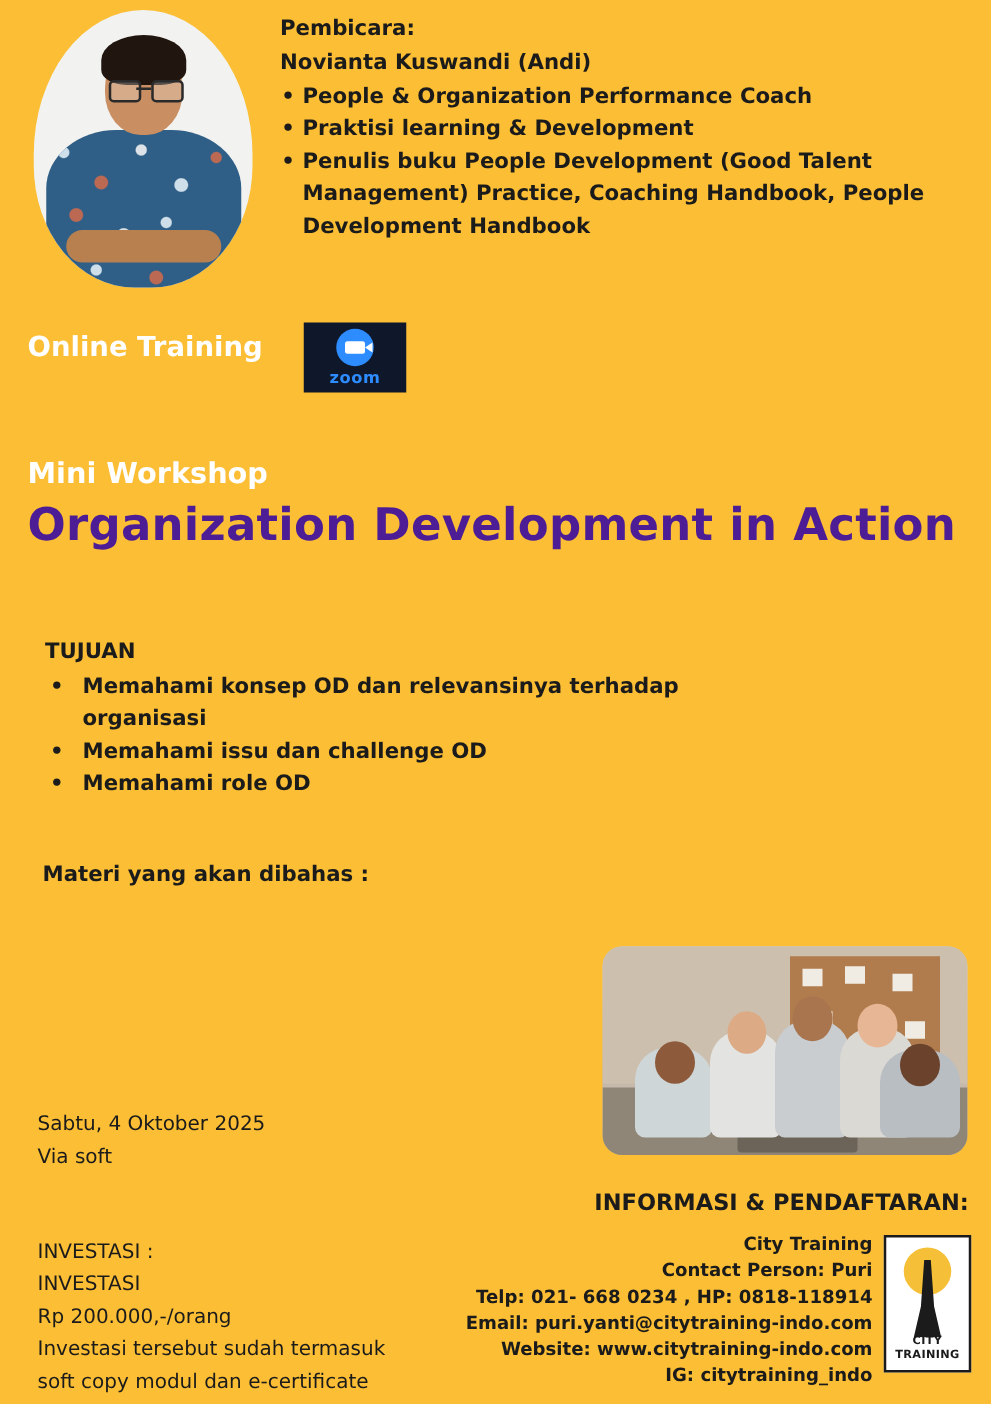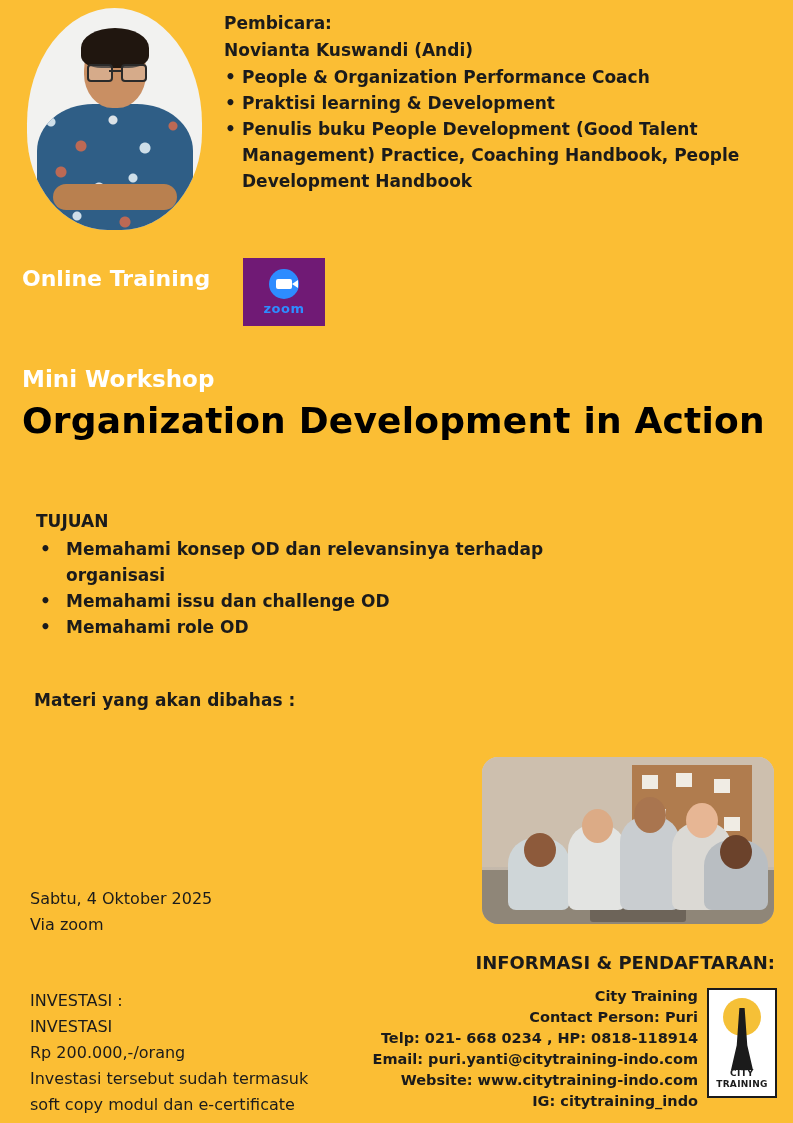--- a/index.html
+++ b/index.html
@@ -157,22 +157,22 @@
     top: 266px;
     font-size: 22px;
     font-weight: 700;
     color: #ffffff;
   }
   .zoom-badge {
     position: absolute;
     left: 243px;
     top: 258px;
     width: 82px;
-    height: 68px;
-    background: #701a75;
+    height: 56px;
+    background: #0f172a;
     display: flex;
     flex-direction: column;
     align-items: center;
     justify-content: center;
   }
   .zoom-circle {
     width: 30px;
     height: 30px;
     border-radius: 50%;
     background: #2D8CFF;
@@ -212,21 +212,21 @@
     font-size: 23px;
     font-weight: 700;
     color: #ffffff;
   }
   .main-title {
     position: absolute;
     left: 22px;
     top: 400px;
     font-size: 36px;
     font-weight: 700;
-    color: #000000;
+    color: #4c1d95;
     letter-spacing: .2px;
     white-space: nowrap;
   }
 
   
   .tujuan-head {
     position: absolute;
     left: 36px;
     top: 511px;
     font-size: 17px;
@@ -463,21 +463,21 @@
   <ul class="tujuan-list">
     <li>Memahami konsep OD dan relevansinya terhadap organisasi</li>
     <li>Memahami issu dan challenge OD</li>
     <li>Memahami role OD</li>
   </ul>
 
   <div class="materi-head">Materi yang akan dibahas :</div>
 
   <div class="schedule">
     <div>Sabtu, 4 Oktober 2025</div>
-    <div>Via zoom</div>
+    <div>Via soft</div>
   </div>
 
   <div class="investasi">
     <div>INVESTASI :</div>
     <div>INVESTASI</div>
     <div>Rp 200.000,-/orang</div>
     <div>Investasi tersebut sudah termasuk</div>
     <div>soft copy modul dan  e-certificate</div>
   </div>
 

